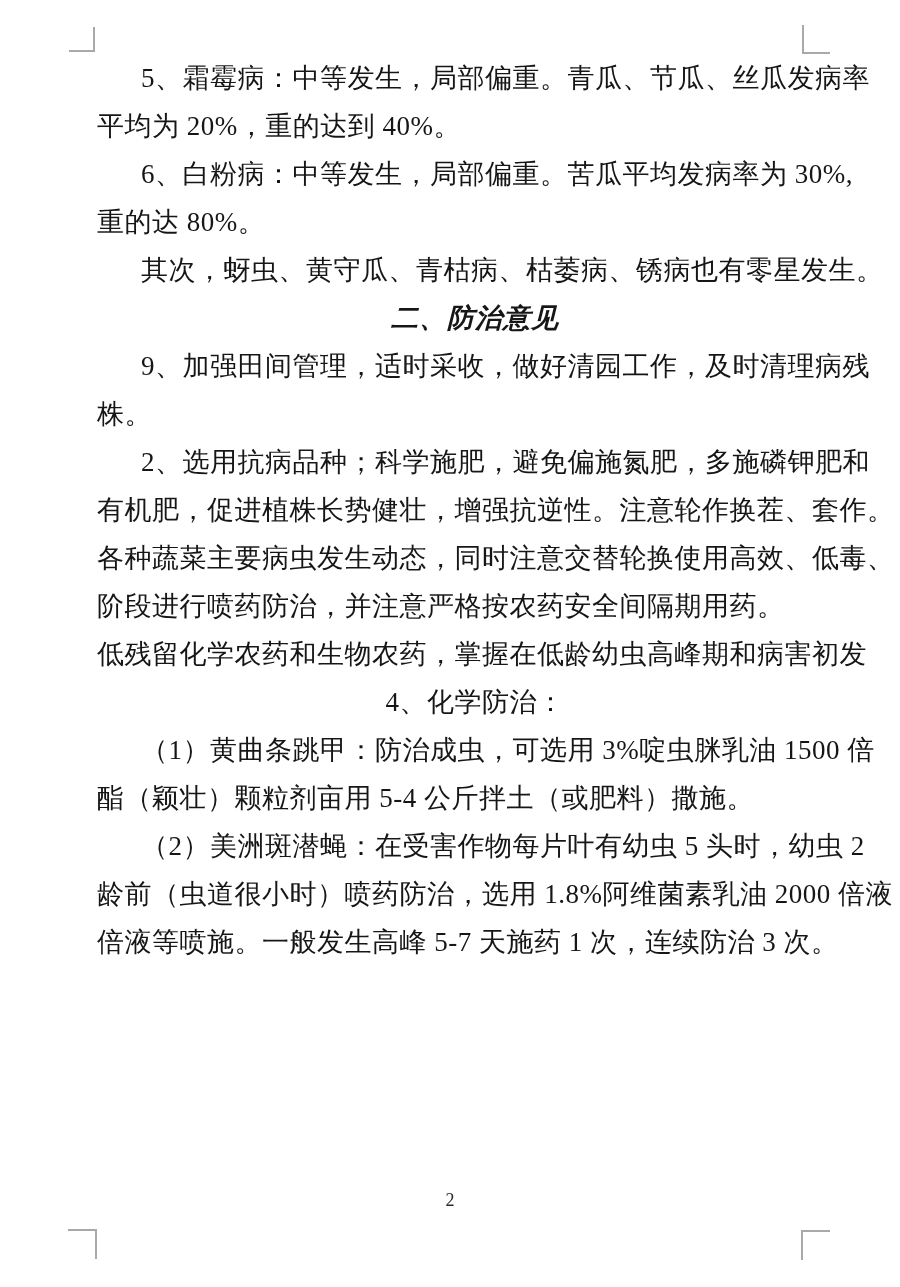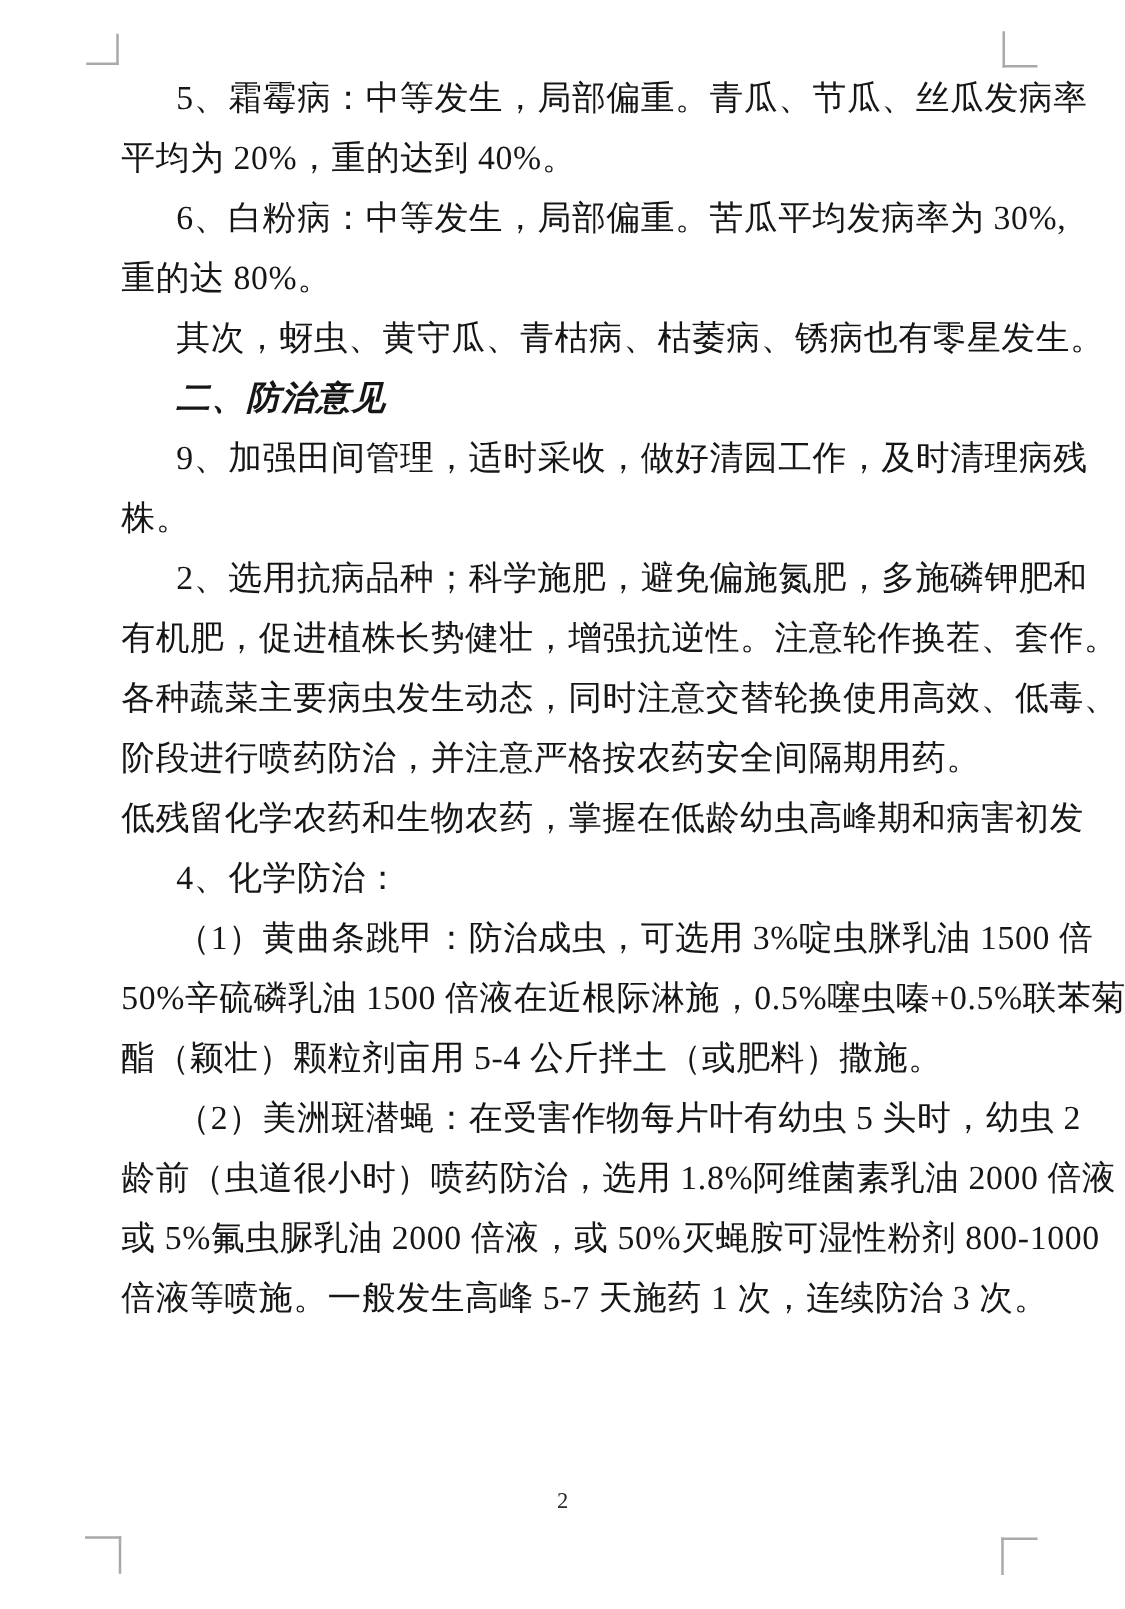--- a/index.html
+++ b/index.html
@@ -49,20 +49,21 @@
   .line {
     height: 48px;
     line-height: 48px;
     font-size: 27px;
     color: var(--ink, #161616);
     white-space: nowrap;
     letter-spacing: 0.5px;
   }
   .line.indent {
     padding-left: 44px;
+    text-align: center;
   }
   .line.bold {
     font-weight: 700;
     font-family: "Liberation Sans", sans-serif;
     letter-spacing: 1px;
     font-style: italic;
   }
   
   .page-footer {
     position: absolute;
@@ -96,25 +97,23 @@
       <div class="line indent bold">二、防治意见</div>
       <div class="line indent">9、加强田间管理，适时采收，做好清园工作，及时清理病残</div>
       <div class="line">株。</div>
       <div class="line indent">2、选用抗病品种；科学施肥，避免偏施氮肥，多施磷钾肥和</div>
       <div class="line">有机肥，促进植株长势健壮，增强抗逆性。注意轮作换茬、套作。</div>
       <div class="line">各种蔬菜主要病虫发生动态，同时注意交替轮换使用高效、低毒、</div>
       <div class="line">阶段进行喷药防治，并注意严格按农药安全间隔期用药。</div>
       <div class="line">低残留化学农药和生物农药，掌握在低龄幼虫高峰期和病害初发</div>
       <div class="line indent">4、化学防治：</div>
       <div class="line indent">（1）黄曲条跳甲：防治成虫，可选用 3%啶虫脒乳油 1500 倍</div>
-      <div class="line">50%辛硫磷乳油 1500 倍液在近根际淋施，0.5%噻虫嗪+0.5%联苯菊</div>
       <div class="line">酯（颖壮）颗粒剂亩用 5-4 公斤拌土（或肥料）撒施。</div>
       <div class="line indent">（2）美洲斑潜蝇：在受害作物每片叶有幼虫 5 头时，幼虫 2</div>
       <div class="line">龄前（虫道很小时）喷药防治，选用 1.8%阿维菌素乳油 2000 倍液，</div>
-      <div class="line">或 5%氟虫脲乳油 2000 倍液，或 50%灭蝇胺可湿性粉剂 800-1000</div>
       <div class="line">倍液等喷施。一般发生高峰 5-7 天施药 1 次，连续防治 3 次。</div>
     </div>
 
   <div class="page-footer">
     <span class="page-number">2</span>
   </div>
 
 </div>
 
 </body></html>

